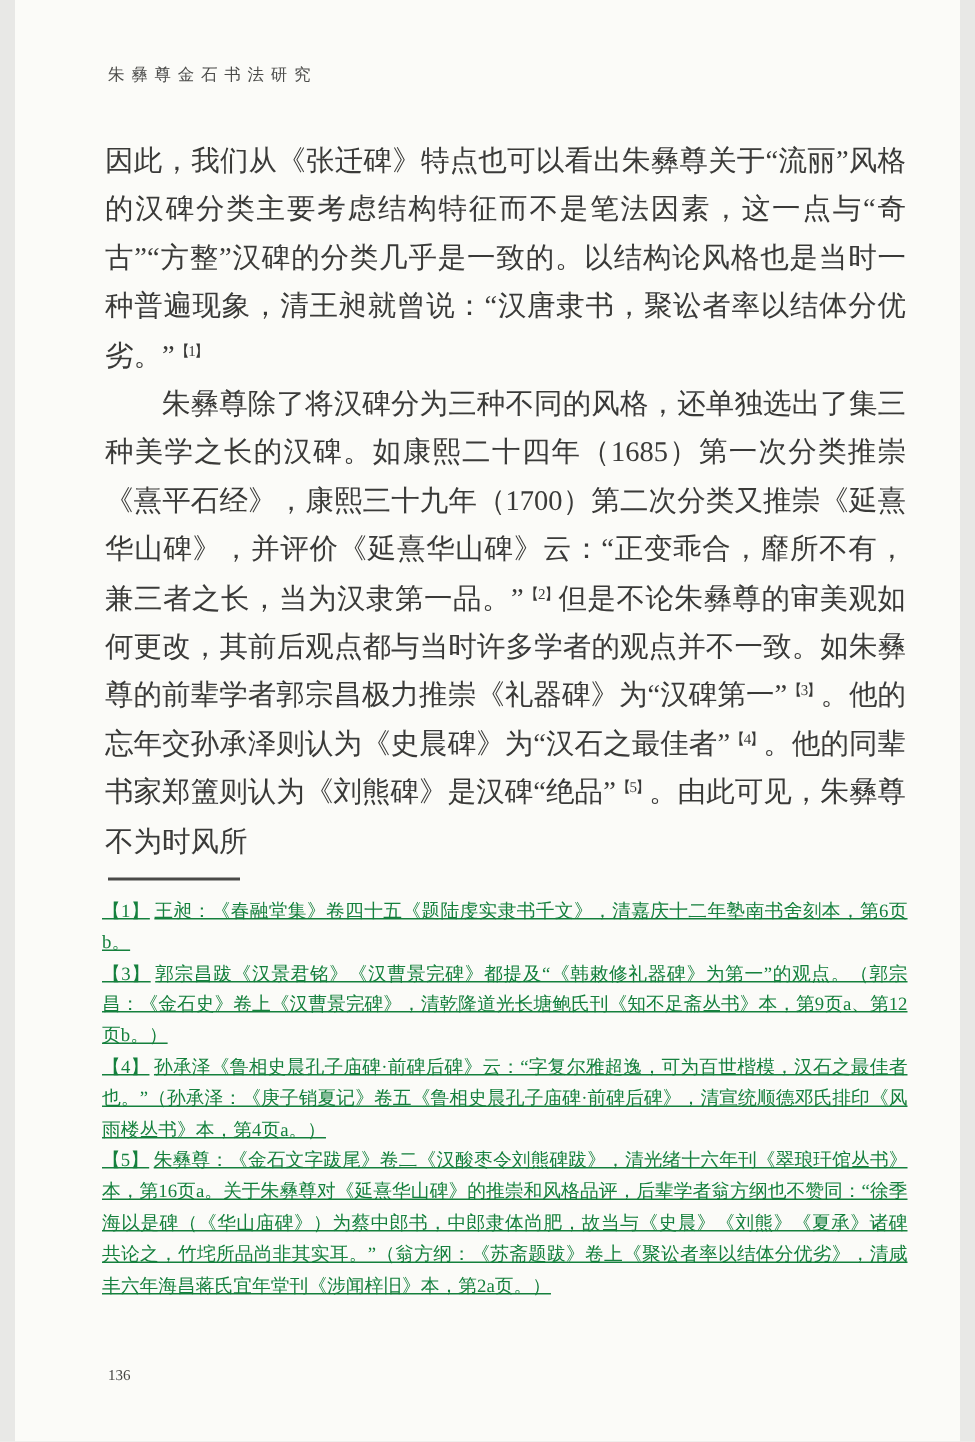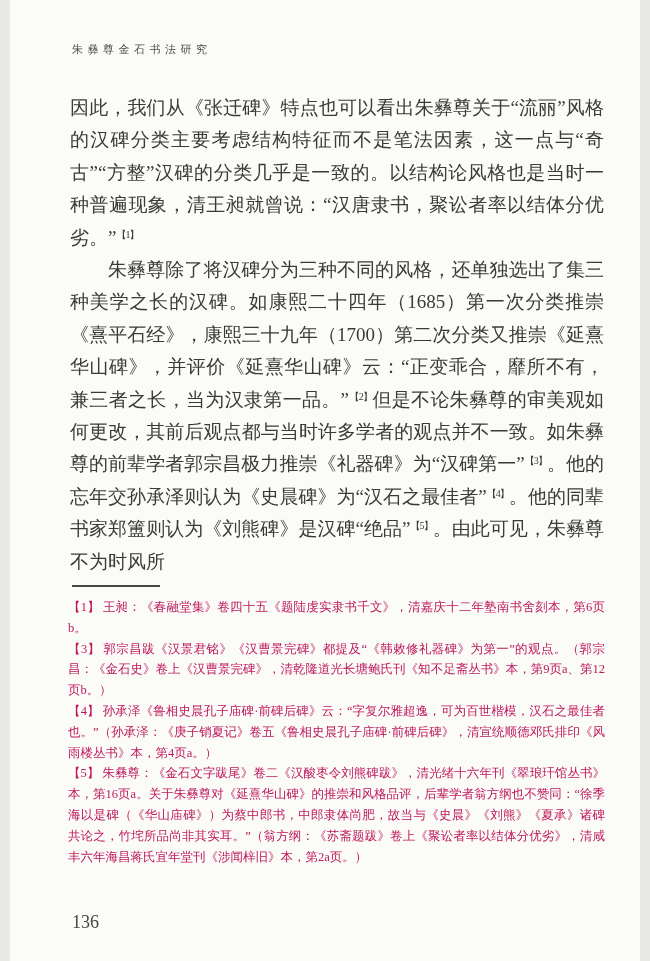--- a/index.html
+++ b/index.html
@@ -51,29 +51,30 @@
     background: #4a4a48;
   }
   .footnotes {
     position: absolute;
     top: 597px;
     left: 58px;
     width: 537px;
     font-size: 12.5px;
     line-height: 20.8px;
     text-align: justify;
-    color: #be185d;
+    color: #15803d;
+    text-decoration: underline;
   }
   .footnotes p { margin: 0; }
   .fn-marker { margin-right: 3px; }
   .page-number {
     position: absolute;
     top: 912px;
     left: 62px;
-    font-size: 18px;
+    font-size: 10px;
     color: #454543;
   }
 </style>
 </head>
 <body>
 
 <div class="page">
 
   <div class="running-head">朱彝尊金石书法研究</div>
 

